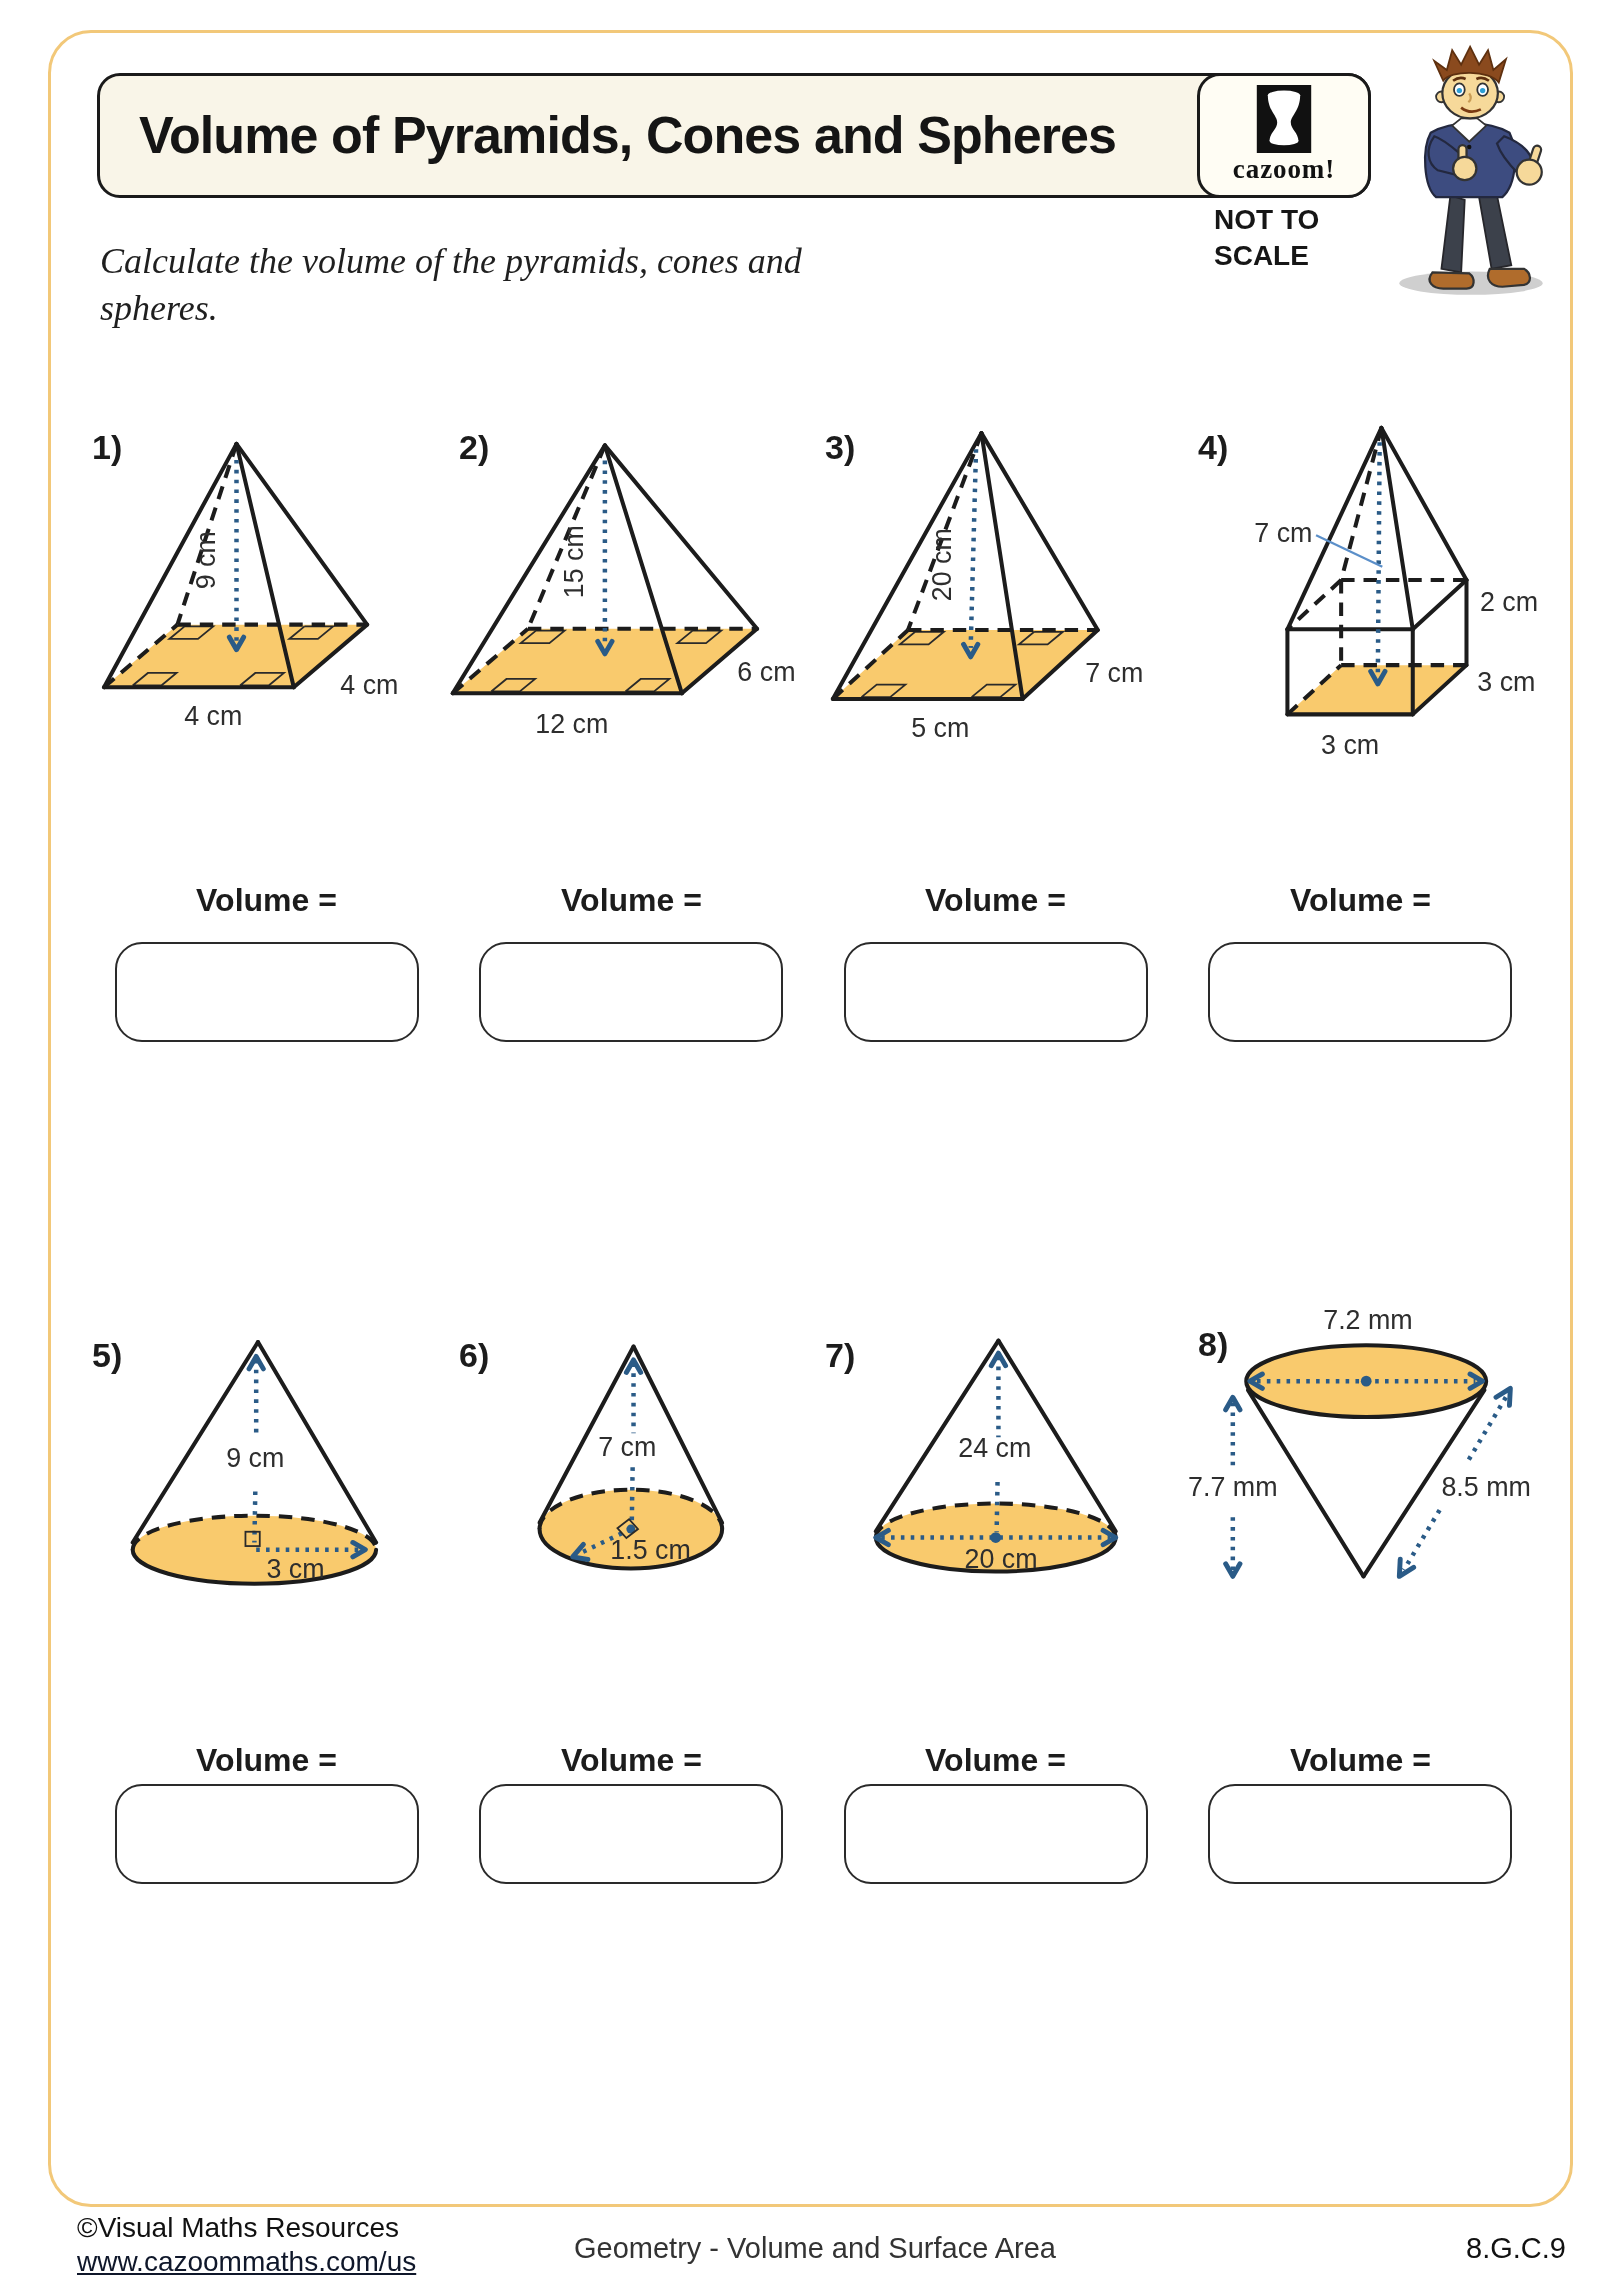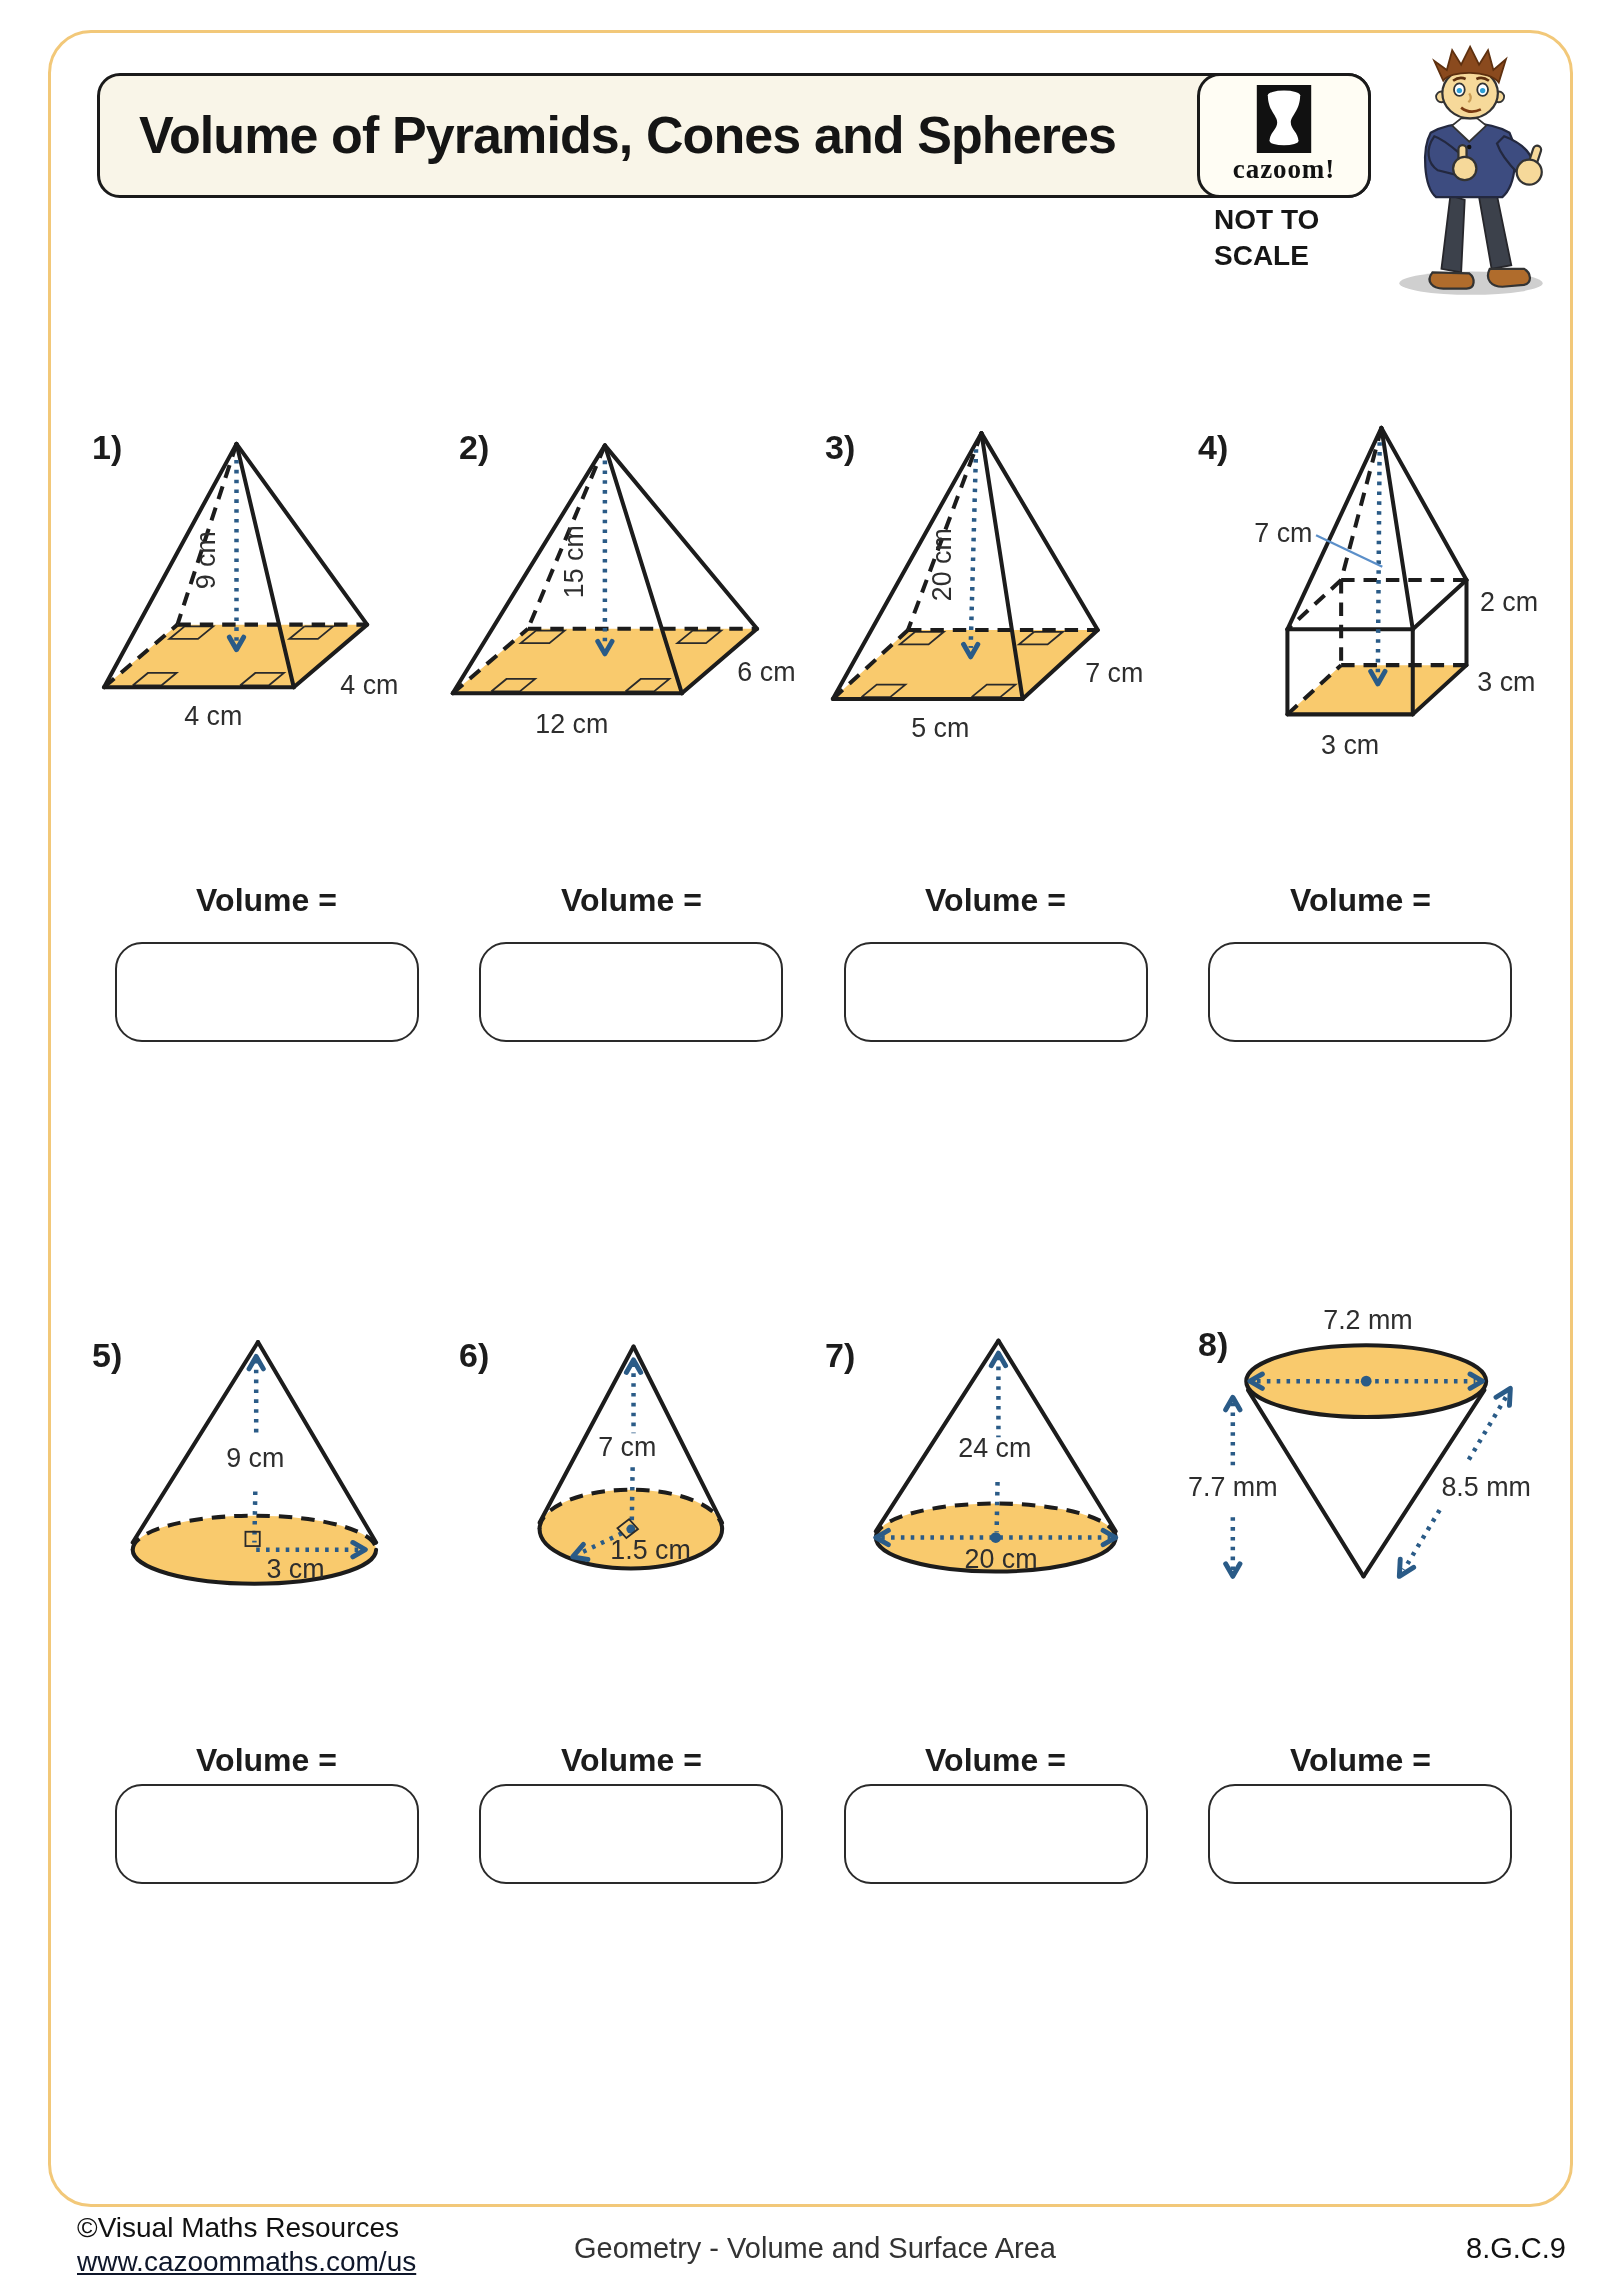--- a/index.html
+++ b/index.html
@@ -86,20 +86,21 @@
       <ellipse cx="128" cy="52" rx="6" ry="7" fill="#fff" stroke="#333" stroke-width="2"></ellipse>
       <circle cx="128" cy="53" r="3" fill="#2e9fd4"></circle>
       <path d="M95,42 q7,-5 14,-2" stroke="#5e300f" stroke-width="3" fill="none"></path>
       <path d="M121,40 q7,-3 14,2" stroke="#5e300f" stroke-width="3" fill="none"></path>
       <path d="M113,56 q4,6 -1,10" stroke="#c99c55" stroke-width="2.5" fill="none"></path>
       <path d="M104,72 q10,8 22,2" stroke="#7a3b12" stroke-width="3" fill="none"></path>
     </svg>
   </div>
 
   <div class="instructions">
+    <div>Calculate the volume of the pyramids, cones and spheres.</div>
   </div>
 
   <div class="pnum" style="left:92px;top:428px;">1)</div>
   <div class="pnum" style="left:459px;top:428px;">2)</div>
   <div class="pnum" style="left:825px;top:428px;">3)</div>
   <div class="pnum" style="left:1198px;top:428px;">4)</div>
   <div class="pnum" style="left:92px;top:1336px;">5)</div>
   <div class="pnum" style="left:459px;top:1336px;">6)</div>
   <div class="pnum" style="left:825px;top:1336px;">7)</div>
   <div class="pnum" style="left:1198px;top:1325px;">8)</div>

